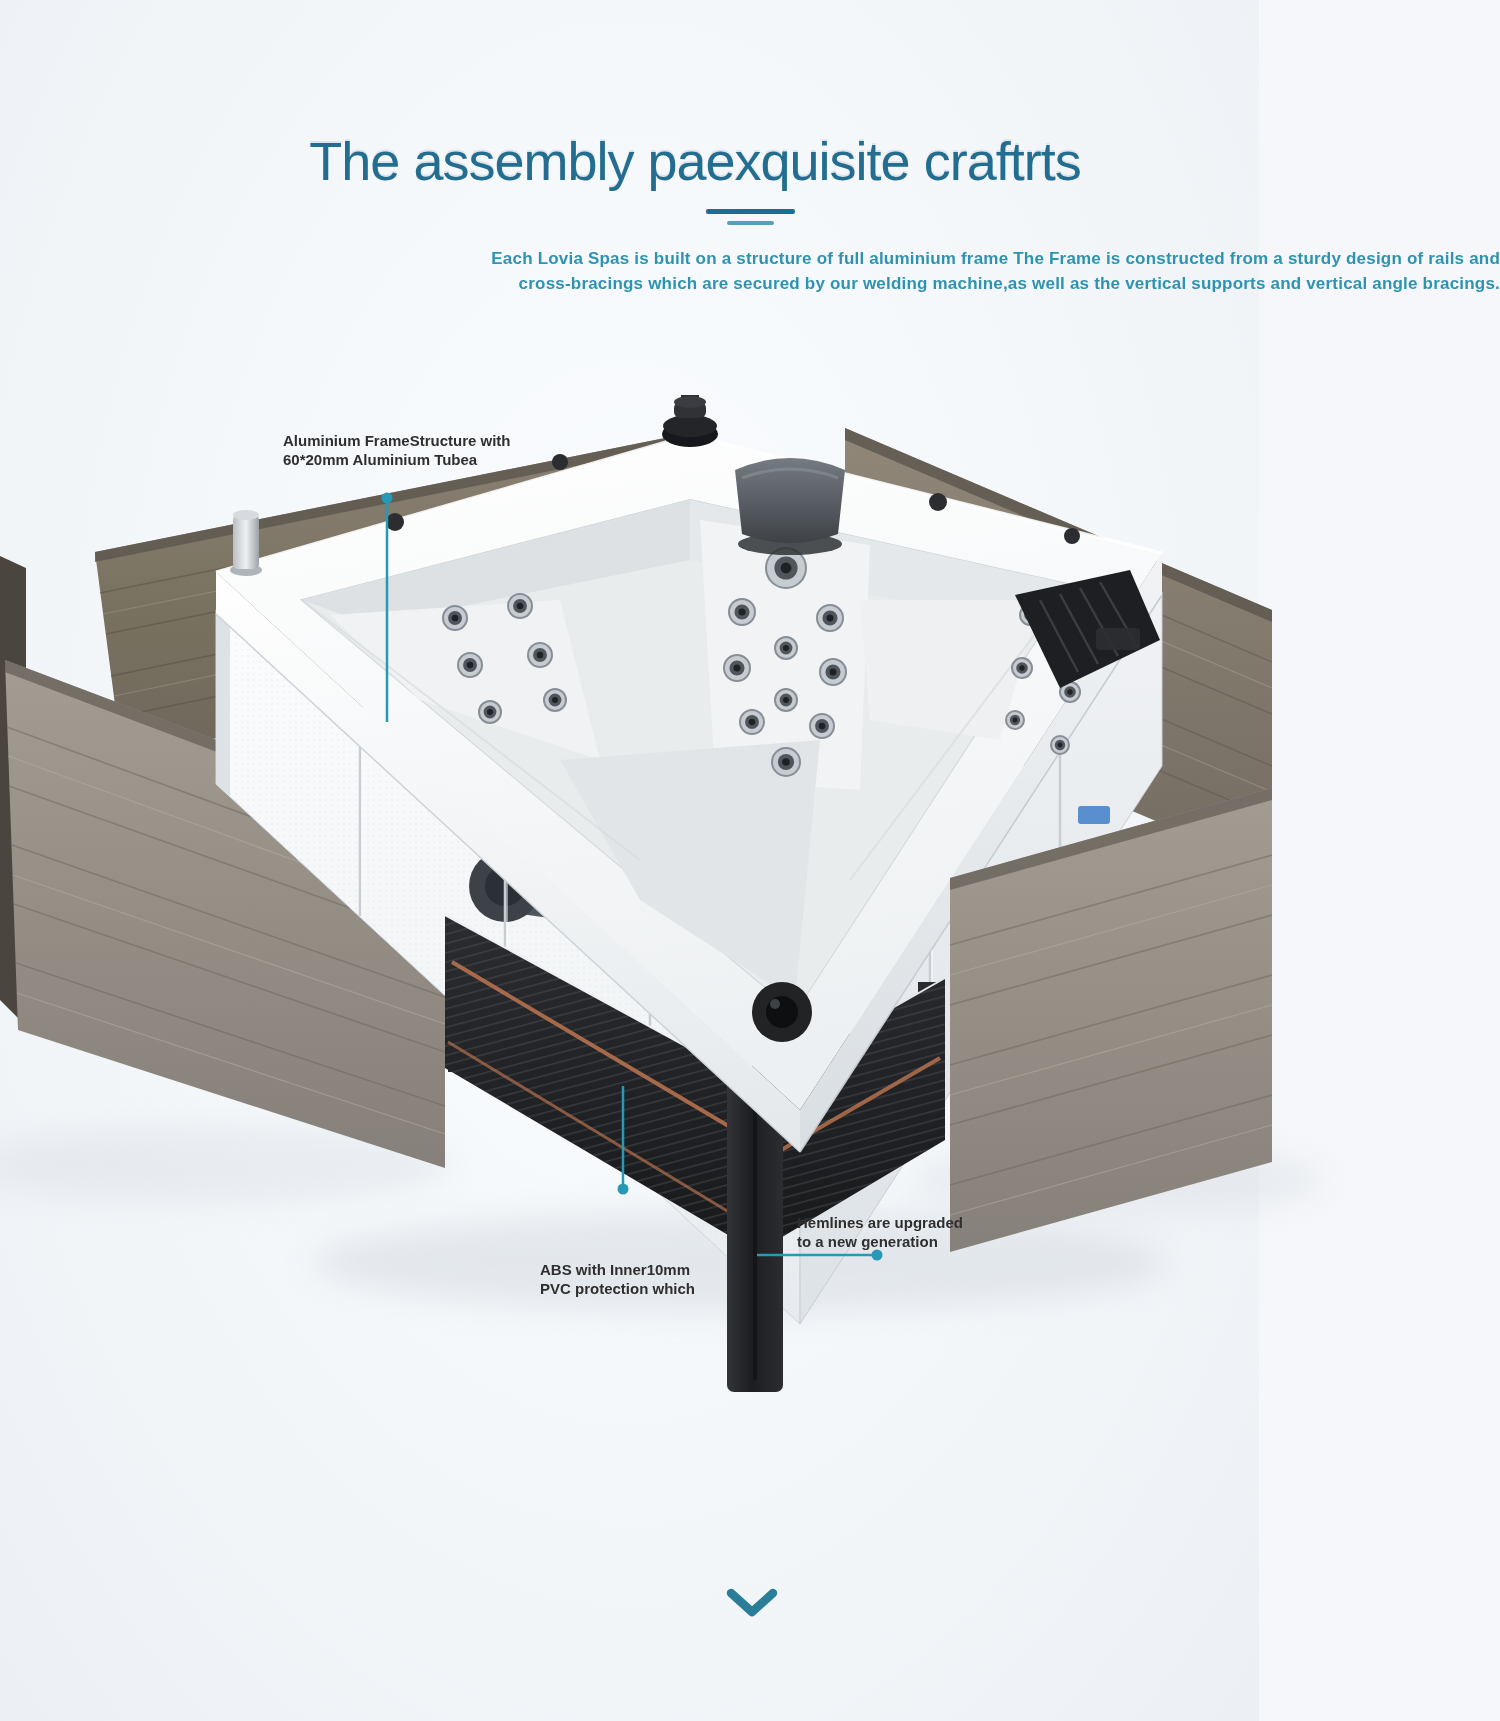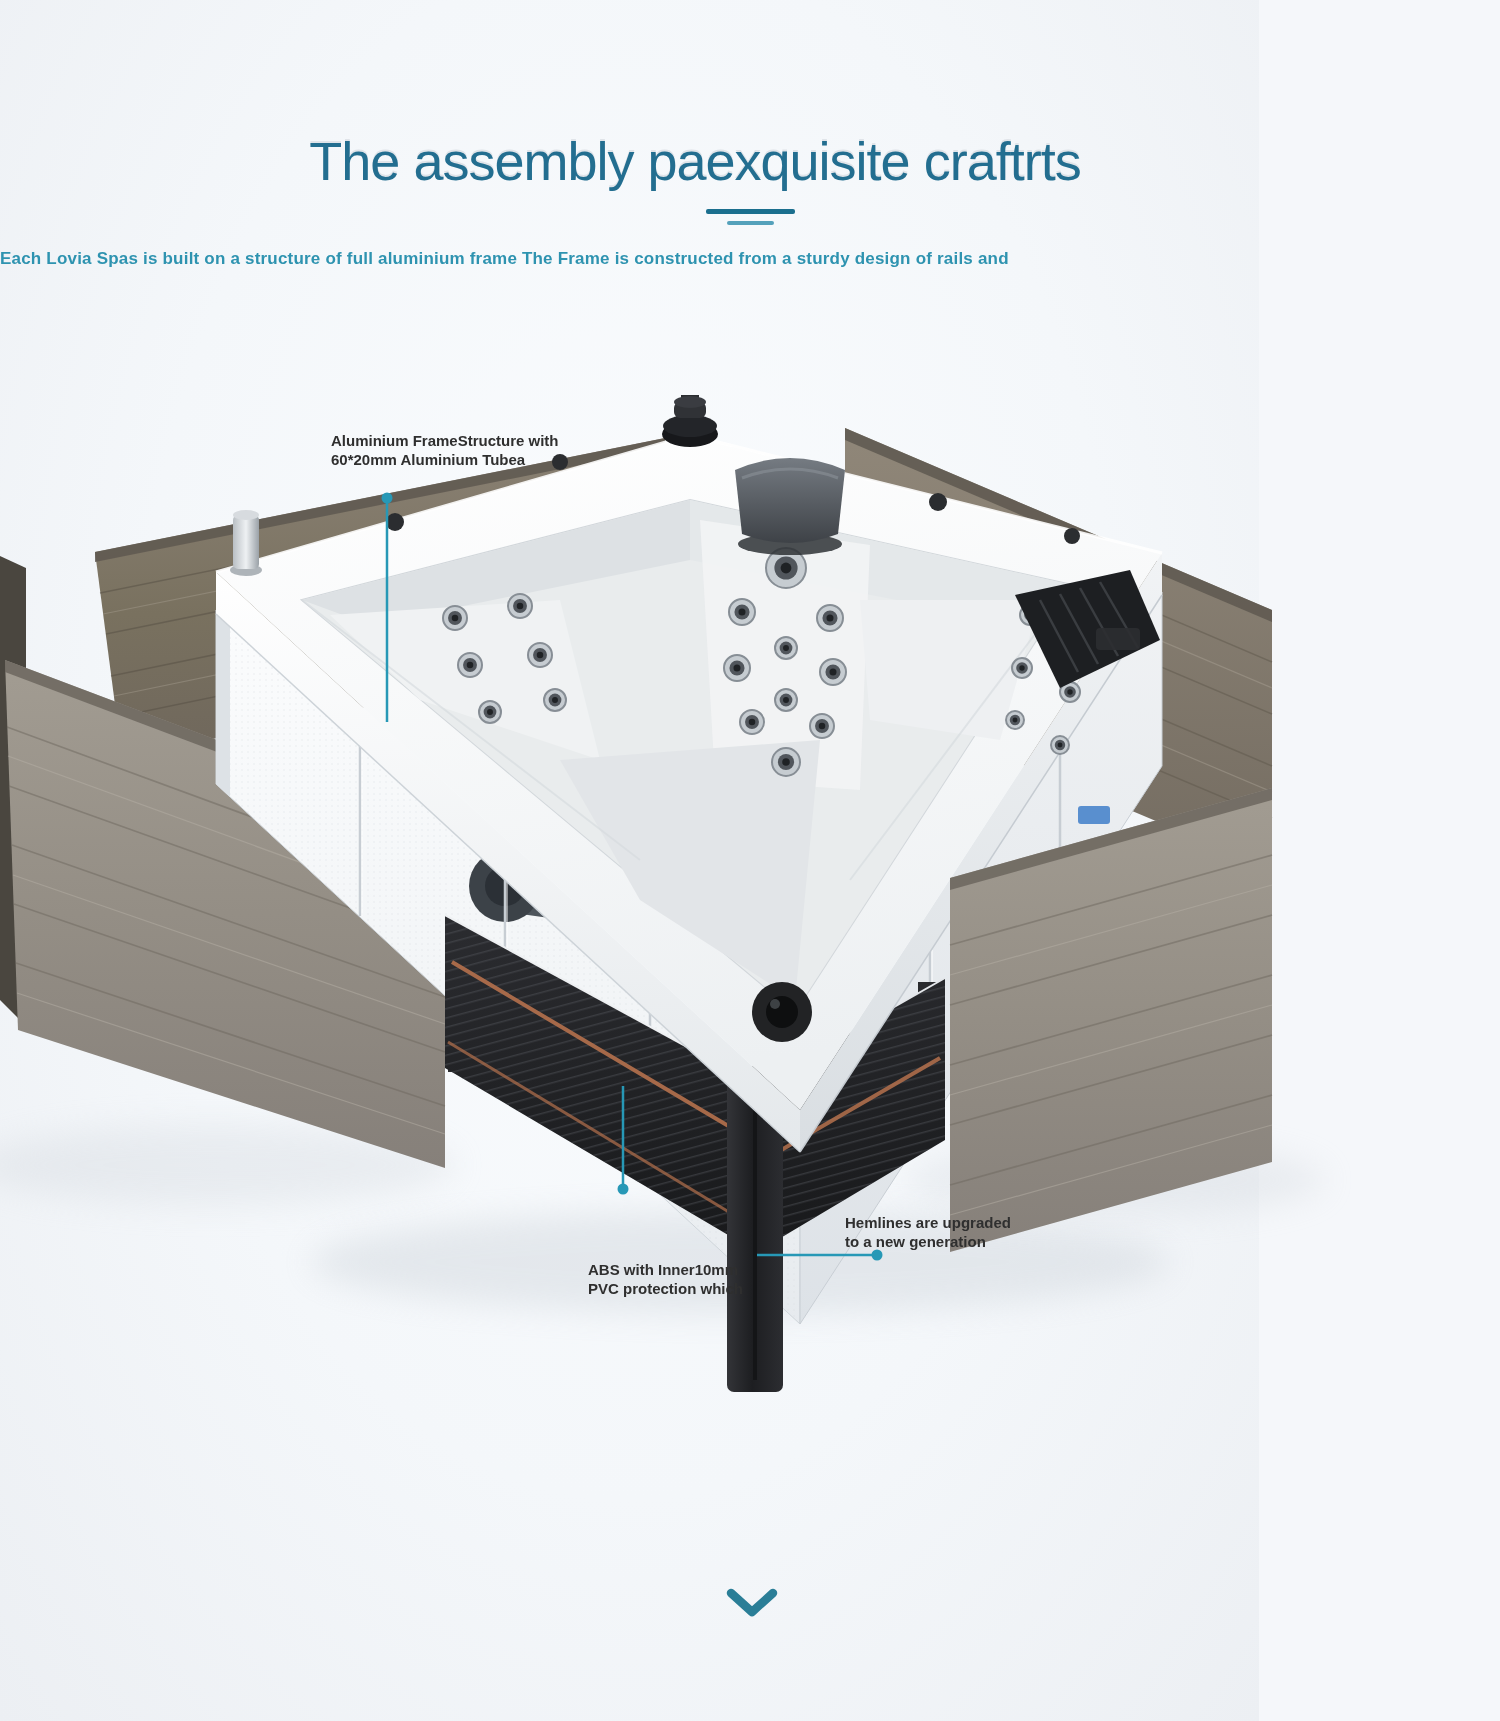--- a/index.html
+++ b/index.html
@@ -16,49 +16,50 @@
   
   .title-layer{
     position:absolute;left:0;width:1390px;text-align:center;
     font-size:54px;letter-spacing:-1px;font-weight:normal;white-space:nowrap;
   }
   .title-shadow{top:128px;color:#e0e4e9;z-index:1;}
   .title-main{top:94px;color:#236e90;z-index:2;}
   .divider-1{position:absolute;left:706px;top:209px;width:89px;height:5px;background:#1b6f8e;border-radius:2px;}
   .divider-2{position:absolute;left:727px;top:221px;width:47px;height:4px;background:#54a1bb;border-radius:2px;}
   .desc{
-    position:absolute;left:0;top:229px;width:1500px;text-align:left;
+    position:absolute;left:0;top:229px;width:1500px;text-align:right;
     color:#2e93b0;font-size:17px;line-height:25px;font-weight:bold;letter-spacing:0.2px;
   }
   .desc span{display:block;}
   
   .ann{
     position:absolute;color:#2f2f2f;font-size:15px;line-height:19px;font-weight:bold;
     white-space:nowrap;z-index:6;
   }
-  .ann span{display:block;margin-left:48px;}
+  .ann span{display:block;}
   #ann-frame{left:283px;top:431px;}
   #ann-abs{left:540px;top:1260px;}
   #ann-hem{left:797px;top:1213px;}
   
   #scene{position:absolute;left:0;top:380px;width:1500px;height:1030px;z-index:4;}
   
   #chevron-wrap{position:absolute;left:722px;top:1586px;width:60px;height:34px;cursor:pointer;z-index:6;}
 </style>
 </head>
 <body>
 
 <div id="page">
 
   <div class="title-layer title-shadow">The assembly paexquisite craftrts</div>
   <h1 class="title-layer title-main">The assembly paexquisite craftrts</h1>
   <div class="divider-1"></div>
   <div class="divider-2"></div>
   <p class="desc">
     <span>Each Lovia Spas is built on a structure of full aluminium frame The Frame is constructed from a sturdy design of rails and</span>
+    <span>cross-bracings which are secured by our welding machine,as well as the vertical supports and vertical angle bracings.</span>
   </p>
 
   <div class="ann" id="ann-frame">
     <span>Aluminium FrameStructure with</span>
     <span>60*20mm Aluminium Tubea</span>
   </div>
   <div class="ann" id="ann-abs">
     <span>ABS with Inner10mm</span>
     <span>PVC protection which</span>
   </div>

